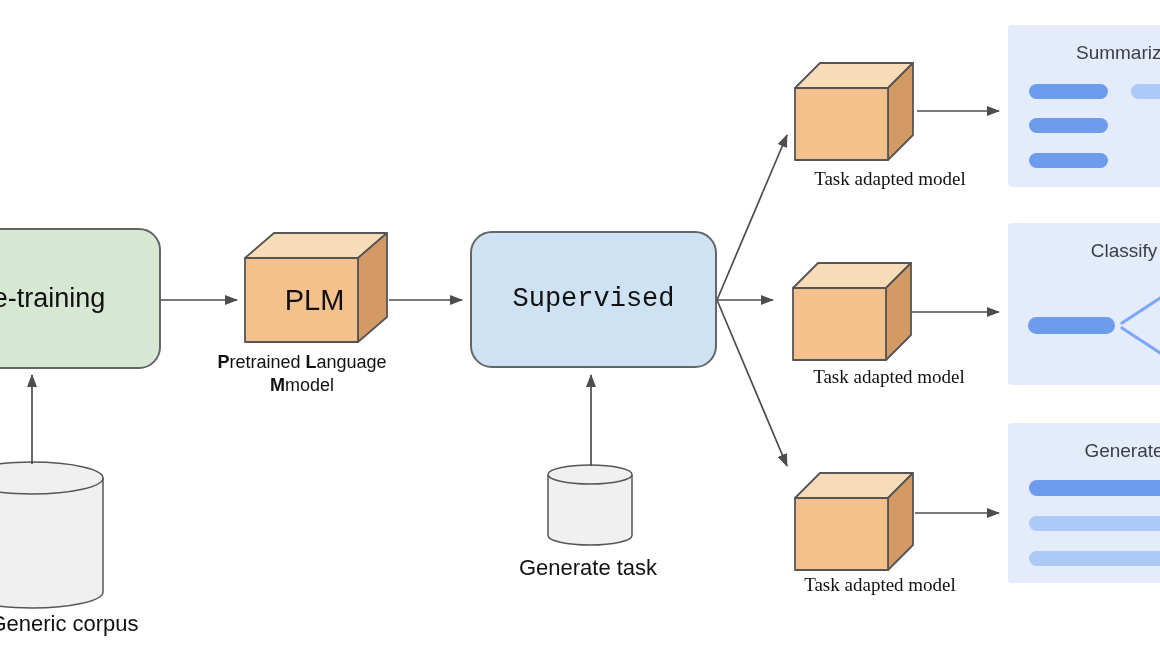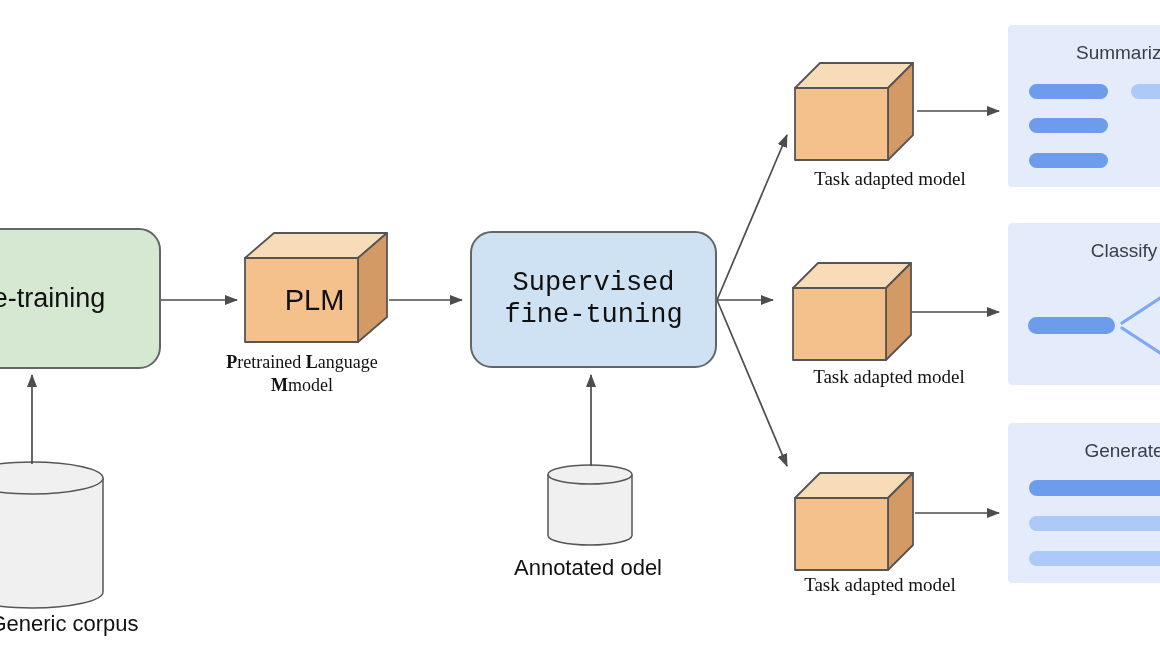--- a/index.html
+++ b/index.html
@@ -10,21 +10,21 @@
   .box{
     position:absolute;box-sizing:border-box;
     border:2px solid var(--box_border,#626669);border-radius:22px;
     display:flex;flex-direction:column;align-items:center;justify-content:center;
     text-align:center;line-height:1.18;
   }
   #pretraining-box{left:-90px;top:228px;width:251px;height:141px;background:var(--green_fill,#d6e8d2);font-size:27px;}
   #finetuning-box{left:470px;top:231px;width:247px;height:137px;background:var(--blue_fill,#cee2f4);font-size:27px;font-family:Liberation Mono, monospace;}
   .lbl{position:absolute;text-align:center;}
   #plm-label{left:245px;top:258px;width:113px;height:84px;display:flex;align-items:center;justify-content:center;font-size:29px;margin-left:13px;}
-  #plm-caption{left:197px;top:351px;width:210px;font-size:18px;line-height:23px;font-weight:400;font-family:Liberation Serif, serif;}
+  #plm-caption{left:197px;top:351px;width:210px;font-size:18px;line-height:23px;font-weight:400;}
   #plm-caption b{font-weight:700;}
   .task-label{width:210px;font-size:19px;font-family:Liberation Serif, serif;}
   #task-label-1{left:785px;top:168px;}
   #task-label-2{left:784px;top:366px;}
   #task-label-3{left:775px;top:574px;}
   #generic-corpus-label{left:-46px;top:611px;width:220px;font-size:22px;}
   #annotated-dataset-label{left:488px;top:553px;width:200px;font-size:22px;line-height:29px;}
   .panel{
     position:absolute;left:1008px;width:232px;background:var(--panel_bg,#e4ecfc);
     border-radius:4px;overflow:hidden;
@@ -93,38 +93,37 @@
       <polygon style="fill:var(--cube_front,#f4c08c)" points="795,498 888,498 888,570 795,570"></polygon>
     </g>
   </svg>
 
   <div class="box" id="pretraining-box">
     <div>Pre-training</div>
   </div>
 
   <div class="box" id="finetuning-box">
     <div>Supervised</div>
-    <div>fine-tuning</div>
   </div>
 
   <div class="lbl" id="plm-label">PLM</div>
 
   <div class="lbl" id="plm-caption">
     <div><b>P</b><span>retrained </span><b>L</b><span>anguage</span></div>
     <div><b>M</b><span>model</span></div>
   </div>
 
   <div class="lbl task-label" id="task-label-1">Task adapted model</div>
   <div class="lbl task-label" id="task-label-2">Task adapted model</div>
   <div class="lbl task-label" id="task-label-3">Task adapted model</div>
 
   <div class="lbl" id="generic-corpus-label">Generic corpus</div>
 
   <div class="lbl" id="annotated-dataset-label">
-    <div>Annotated odel</div>
+    <div>Generate task</div>
   </div>
 
   <div class="panel" id="panel-summarize">
     <div class="panel-title">Summarize</div>
     <div class="pill" style="left:21px;top:59px;width:79px;"></div>
     <div class="pill light" style="left:123px;top:59px;width:83px;"></div>
     <div class="pill" style="left:21px;top:93px;width:79px;"></div>
     <div class="pill" style="left:21px;top:128px;width:79px;"></div>
   </div>
 

